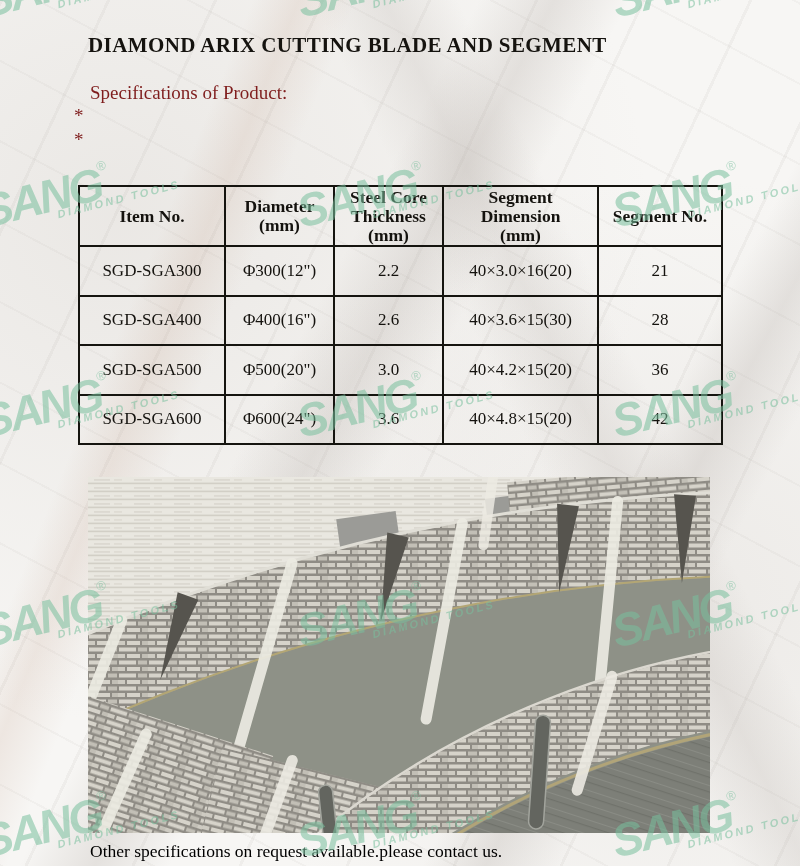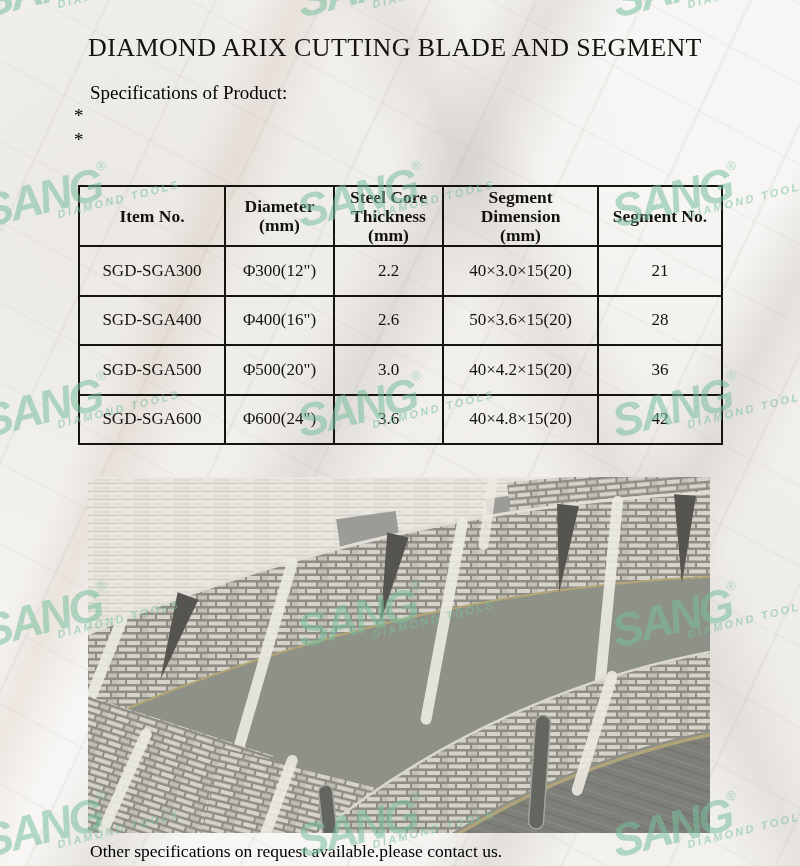--- a/index.html
+++ b/index.html
@@ -31,24 +31,24 @@
     font-family:"Liberation Sans","DejaVu Sans",sans-serif;
     line-height:1;
   }
   .wm-brand{font-size:46px;font-weight:bold;font-style:italic;letter-spacing:-3px;}
   .wm-reg{font-size:13px;vertical-align:28px;font-style:italic;}
   .wm-sub{display:block;font-size:11px;font-weight:bold;letter-spacing:2.5px;margin:-8px 0 0 72px;font-style:italic;}
   
   .content{position:absolute;inset:0;z-index:2;}
   .title{
     position:absolute;left:88px;top:16px;width:680px;
-    font-size:26px;font-weight:normal;color:#15130f;
+    font-size:21px;font-weight:bold;color:#15130f;
     letter-spacing:.4px;line-height:30px;
   }
-  .specs{position:absolute;left:74px;top:81px;width:660px;color:#000000;}
+  .specs{position:absolute;left:74px;top:81px;width:660px;color:#7f1d1d;}
   .specs-heading{margin-left:16px;font-size:19px;line-height:23px;}
   .spec-item{display:flex;font-size:19px;line-height:22.5px;margin-top:1px;}
   .spec-marker{width:16px;flex:none;}
   .spec-text{white-space:pre-line;}
   
   .spec-table{
     position:absolute;left:78px;top:185px;width:643px;height:260px;
     border-collapse:collapse;table-layout:fixed;
     color:#14120e;
   }
@@ -109,28 +109,28 @@
 Dimension
 (mm)</th>
           <th>Segment No.</th>
         </tr>
       </thead>
     <tbody id="table-body">
         <tr>
           <td>SGD-SGA300</td>
           <td>Φ300(12")</td>
           <td>2.2</td>
-          <td>40×3.0×15(20)</td>
+          <td>40×3.0×16(20)</td>
           <td>21</td>
         </tr>
         <tr>
           <td>SGD-SGA400</td>
           <td>Φ400(16")</td>
           <td>2.6</td>
-          <td>50×3.6×15(20)</td>
+          <td>40×3.6×15(30)</td>
           <td>28</td>
         </tr>
         <tr>
           <td>SGD-SGA500</td>
           <td>Φ500(20")</td>
           <td>3.0</td>
           <td>40×4.2×15(20)</td>
           <td>36</td>
         </tr>
         <tr>

